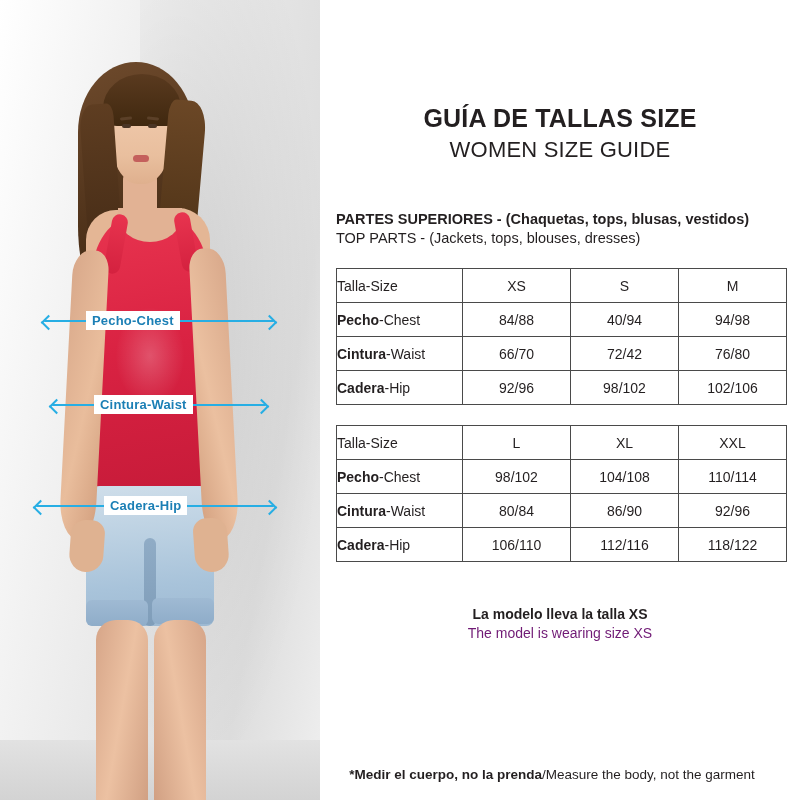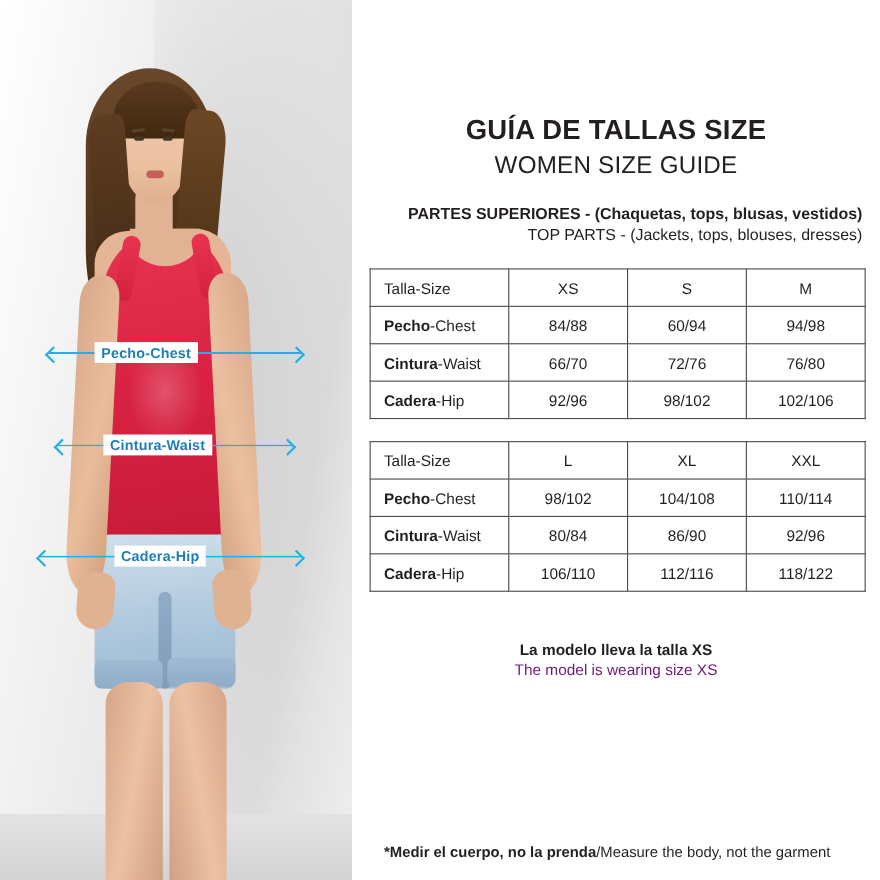--- a/index.html
+++ b/index.html
@@ -197,21 +197,21 @@
     padding: 0 16px;
   }
   .title-block { text-align: center; margin-top: 104px; }
   .title-es {
     font-size: 25px; font-weight: bold; letter-spacing: .2px; color: #231f20;
   }
   .title-en {
     font-size: 22px; font-weight: normal; letter-spacing: .2px; color: #231f20; margin-top: 4px;
   }
 
-  .section-block { text-align: right; margin-top: 24px; }
+  .section-block { text-align: left; margin-top: 48px; }
   .section-es { font-size: 14.5px; font-weight: bold; color: #231f20; }
   .section-en { font-size: 14.5px; font-weight: normal; color: #231f20; margin-top: 3px; }
 
   table.size-table {
     border-collapse: collapse;
     width: 450px;
     margin: 22px auto 0 auto;
     table-layout: fixed;
   }
   table.size-table.second { margin-top: 20px; }
@@ -220,21 +220,20 @@
     height: 34px;
     font-size: 14px;
     text-align: center;
     color: #231f20;
     font-weight: normal;
     padding: 0;
   }
   table.size-table th { font-weight: normal; }
   table.size-table .rowhead {
     text-align: left;
-    padding-left: 12px;
     font-weight: normal;
   }
   table.size-table .rowhead b { font-weight: bold; }
   table.size-table col.c1 { width: 126px; }
   table.size-table col.c2, table.size-table col.c3, table.size-table col.c4 { width: 108px; }
 
   .footer-block { text-align:center; margin-top: 44px; }
   .footer-es { font-size: 14px; font-weight: bold; color:#231f20; }
   .footer-en { font-size: 14px; font-weight: normal; color:#701a75; margin-top: 3px; }
 
@@ -320,27 +319,27 @@
           <th class="rowhead">Talla-Size</th>
           <th>XS</th>
           <th>S</th>
           <th>M</th>
         </tr>
       </thead>
       <tbody>
         <tr>
           <td class="rowhead"><b>Pecho</b><span>-Chest</span></td>
           <td>84/88</td>
-          <td>60/94</td>
+          <td>40/94</td>
           <td>94/98</td>
         </tr>
         <tr>
           <td class="rowhead"><b>Cintura</b><span>-Waist</span></td>
           <td>66/70</td>
-          <td>72/76</td>
+          <td>72/42</td>
           <td>76/80</td>
         </tr>
         <tr>
           <td class="rowhead"><b>Cadera</b><span>-Hip</span></td>
           <td>92/96</td>
           <td>98/102</td>
           <td>102/106</td>
         </tr>
       </tbody>
     </table>

